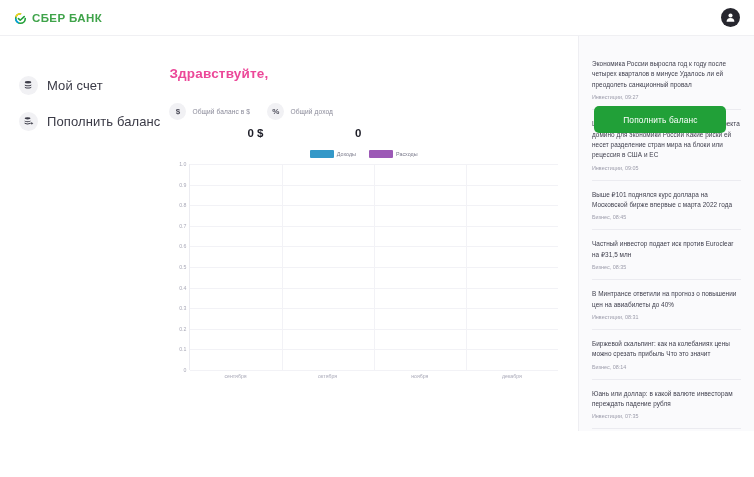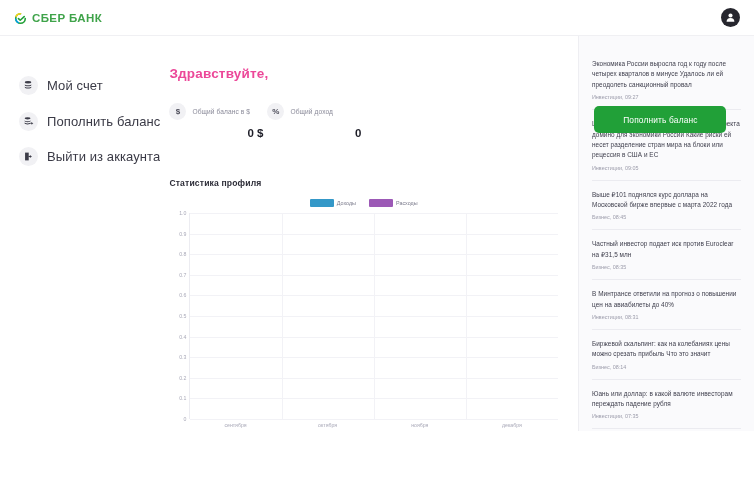--- a/index.html
+++ b/index.html
@@ -222,29 +222,20 @@
         <span class="nav-ico">
           <svg viewBox="0 0 24 24" fill="#3c3c48" xmlns="http://www.w3.org/2000/svg">
             <ellipse cx="10" cy="5" rx="6.5" ry="2.4"></ellipse>
               <path d="M3.5 9v2c0 1.3 2.9 2.4 6.5 2.4s6.5-1.1 6.5-2.4V9c0 1.3-2.9 2.4-6.5 2.4S3.5 10.3 3.5 9z"></path>
             <path d="M3.5 13.8V16c0 1.3 2.9 2.4 6.5 2.4s6.5-1.1 6.5-2.4v-2.2c0 1.3-2.9 2.4-6.5 2.4s-6.5-1.1-6.5-2.4z"></path>
             <path d="M18.4 13.2h1.6v2h2v1.6h-2v2h-1.6v-2h-2v-1.6h2z"></path>
           </svg>
         </span>
         <span class="nav-label">Пополнить баланс</span>
       </div>
-      <div class="nav-item">
-        <span class="nav-ico">
-          <svg viewBox="0 0 24 24" fill="#3c3c48" xmlns="http://www.w3.org/2000/svg">
-            <path d="M4.5 3.5h8v17h-8z"></path>
-            <path d="M15 8.6l4.4 3.4-4.4 3.4v-2.2h-3.2v-2.4H15z"></path>
-          </svg>
-        </span>
-        <span class="nav-label">Выйти из аккаунта</span>
-      </div>
     </nav>
 
     <main class="main">
       <div class="greeting">Здравствуйте,</div>
 
       <div class="stats-row">
         <div class="stat-card">
           <div class="stat-head">
             <span class="stat-ico">$</span>
             <span class="stat-title">Общий баланс в $</span>
@@ -254,21 +245,20 @@
         <div class="stat-card">
           <div class="stat-head">
             <span class="stat-ico">%</span>
             <span class="stat-title">Общий доход</span>
           </div>
           <div class="stat-value">0</div>
         </div>
         <button class="topup-btn">Пополнить баланс</button>
       </div>
 
-      <div class="chart-title">Статистика профиля</div>
 
       <div class="chart-wrap">
         <div class="legend">
           <div class="legend-item">
             <span class="legend-swatch" style="background:#3498c8"></span>
             <span class="legend-label">Доходы</span>
           </div>
           <div class="legend-item">
             <span class="legend-swatch" style="background:#9c59b6"></span>
             <span class="legend-label">Расходы</span>

